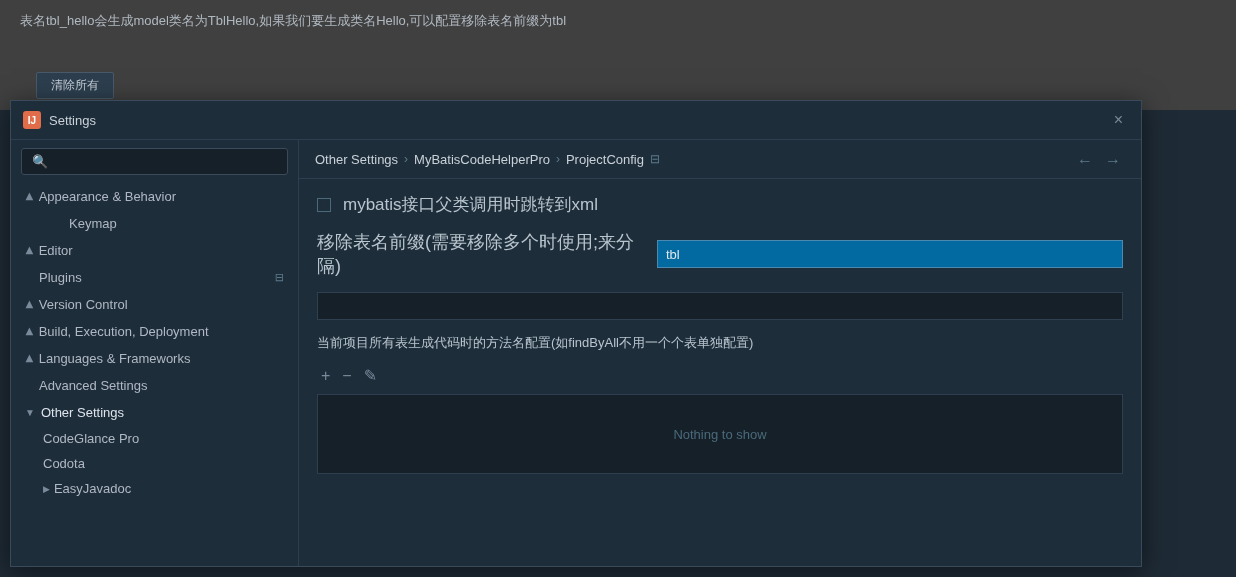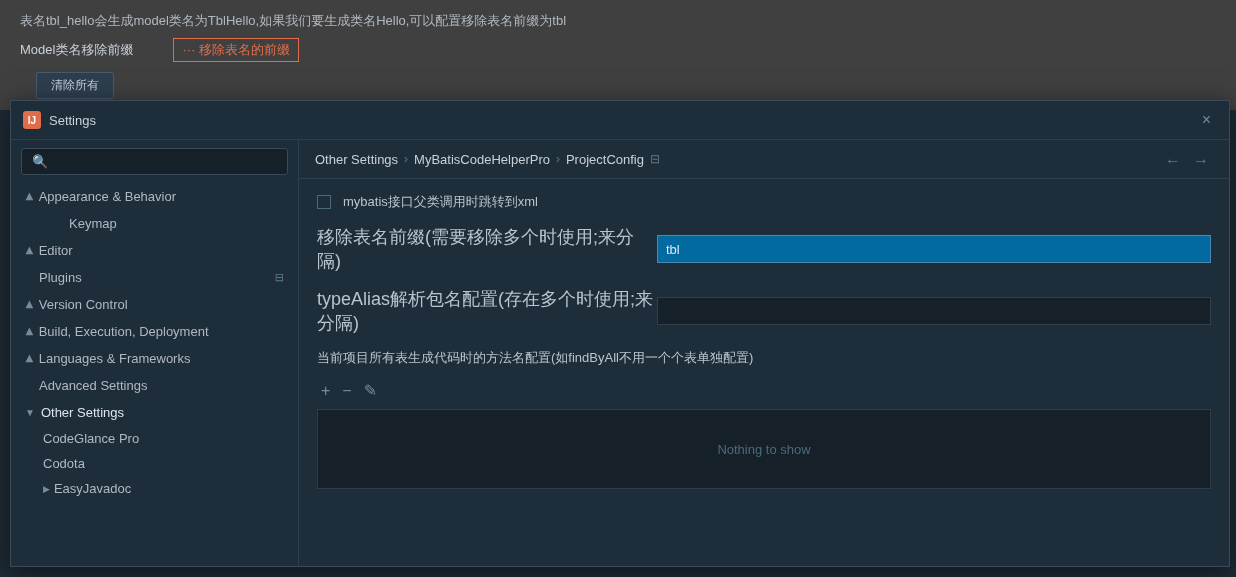--- a/index.html
+++ b/index.html
@@ -61,21 +61,21 @@
       font-size: 12px;
       cursor: pointer;
       border-radius: 2px;
     }
 
     
     .settings-dialog {
       position: absolute;
       top: 100px;
       left: 10px;
-      width: 1220px;
+      width: 1132px;
       height: 467px;
       background: #1e2d3a;
       border: 1px solid #3a4a5a;
       display: flex;
       flex-direction: column;
       box-shadow: 0 4px 24px rgba(0,0,0,0.5);
     }
 
     .dialog-titlebar {
       display: flex;
@@ -287,21 +287,21 @@
       height: 14px;
       border: 1.5px solid #4a6a7a;
       background: transparent;
       display: inline-block;
       cursor: pointer;
       flex-shrink: 0;
     }
 
     .form-label {
       color: #b8c4ce;
-      font-size: 13px;
+      font-size: 17px;
     }
 
     .form-row-input {
       display: flex;
       align-items: center;
       margin-bottom: 14px;
     }
 
     .form-label-wide {
       color: #b8c4ce;
@@ -383,24 +383,20 @@
     .other-settings-expanded {
       color: #dde4ed;
       font-weight: 500;
     }
   </style>
 </head>
 <body>
 
 <div class="bg-layer">
   <div class="bg-text-1">表名tbl_hello会生成model类名为TblHello,如果我们要生成类名Hello,可以配置移除表名前缀为tbl</div>
-  <div class="bg-text-2">
-    <span class="bg-label">Model类名移除前缀</span>
-    <span class="bg-link">··· 移除表名的前缀</span>
-  </div>
 </div>
 
 <div class="clear-btn">清除所有</div>
 
 <div class="settings-dialog">
 
   <div class="dialog-titlebar">
     <div class="dialog-title-left">
       <div class="dialog-icon">
         <span>IJ</span>
@@ -501,21 +497,20 @@
           <div class="form-checkbox"></div>
           <span class="form-label">mybatis接口父类调用时跳转到xml</span>
         </div>
 
         <div class="form-row-input">
           <span class="form-label-wide">移除表名前缀(需要移除多个时使用;来分隔)</span>
           <input class="form-input highlighted" type="text" value="tbl" style="">
         </div>
 
         <div class="form-row-input">
-          <span class="form-label-wide">typeAlias解析包名配置(存在多个时使用;来分隔)</span>
           <input class="form-input-plain" type="text" value="" style="">
         </div>
 
         <div class="method-section">
           <div class="method-label">当前项目所有表生成代码时的方法名配置(如findByAll不用一个个表单独配置)</div>
 
           <div class="method-toolbar">
             <button class="toolbar-btn">+</button>
             <button class="toolbar-btn">−</button>
             <button class="toolbar-btn">✎</button>

